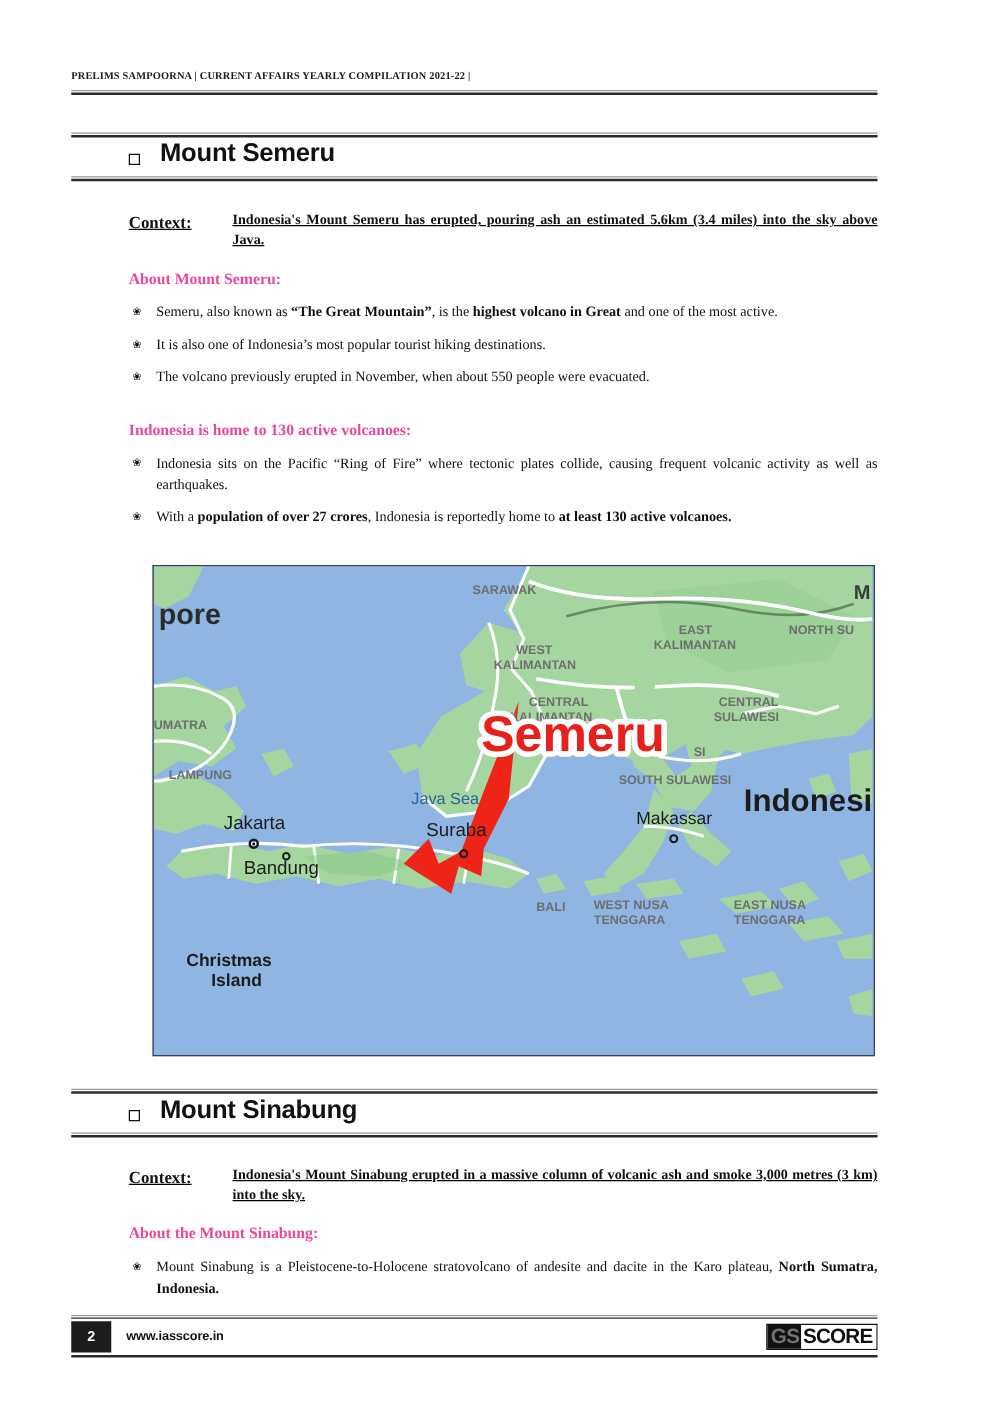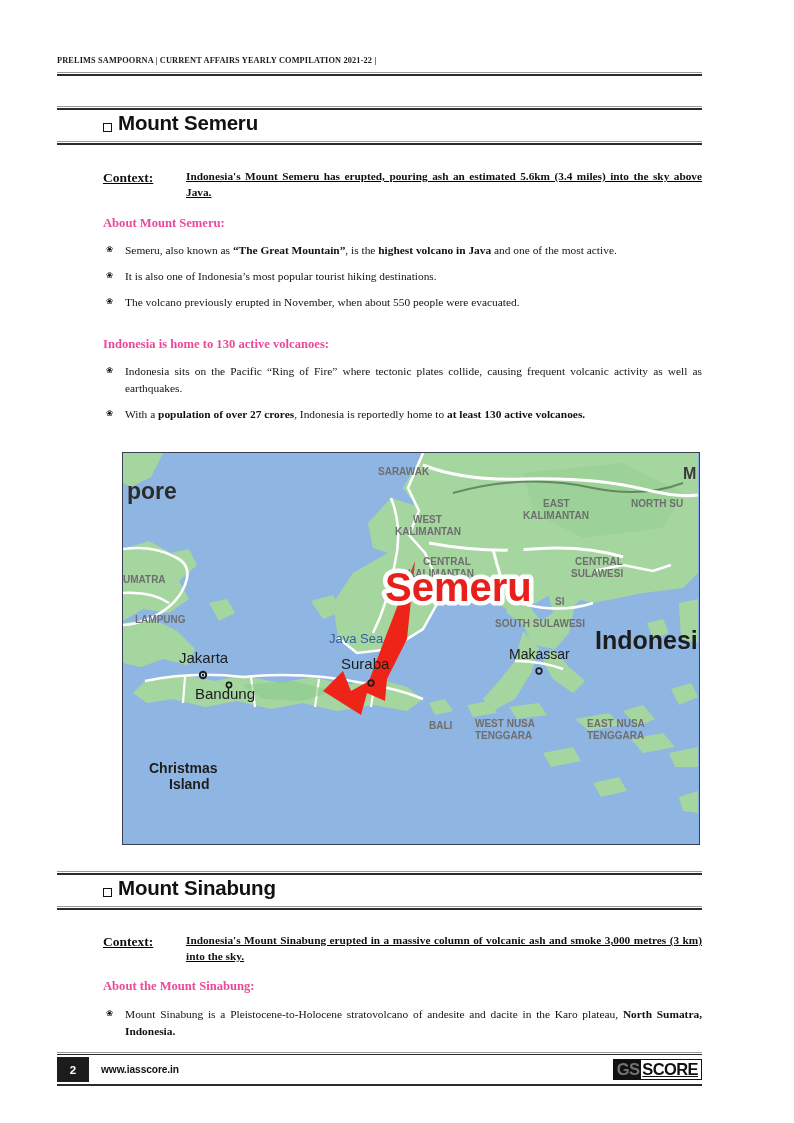--- a/index.html
+++ b/index.html
@@ -92,21 +92,21 @@
     content: "";
     position: absolute; left: 0; top: 2px;
     width: 100%; height: 2px; background: #2b2b2b;
   }
   .section-head .sh-inner {
     position: absolute;
     left: 46px;
     top: 5px;
     display: flex;
     align-items: center;
-    gap: 6px;
+    gap: 16px;
   }
   .sh-marker {
     width: 7px;
     height: 7px;
     border: 1.2px solid #111;
     background: #fff;
     display: inline-block;
     position: relative;
     top: 4px;
   }
@@ -278,21 +278,20 @@
     background: #fff;
     color: #111;
     font-family: "Liberation Sans", sans-serif;
     font-weight: bold;
     font-size: 16.5px;
     letter-spacing: -0.6px;
     padding: 0 3px 0 1px;
     display: flex;
     align-items: center;
     height: 100%;
-    text-decoration: underline;
   }
   .footer-rule-bottom {
     position: absolute;
     left: 57px;
     top: 1084px;
     width: 645px;
     height: 2px;
     background: #2b2b2b;
   }
 </style>
@@ -318,21 +317,21 @@
   <div class="context-block" style="top:168px;">
     <div class="context-label">Context:</div>
     <div class="context-text">Indonesia's Mount Semeru has erupted, pouring ash an estimated 5.6km (3.4 miles) into the sky above Java.</div>
   </div>
 
   <div class="sub-head" style="top:216px;">About Mount Semeru:</div>
 
   <div class="bullet-list" style="top:242px;">
     <div class="bullet-item">
       <span class="bullet-glyph">❀</span>
-      <span class="bullet-text">Semeru, also known as <b>“The Great Mountain”</b>, is the <b>highest volcano in Java</b> and one of the most active.</span>
+      <span class="bullet-text">Semeru, also known as <b>“The Great Mountain”</b>, is the <b>highest volcano in Great</b> and one of the most active.</span>
     </div>
     <div class="bullet-item">
       <span class="bullet-glyph">❀</span>
       <span class="bullet-text">It is also one of Indonesia’s most popular tourist hiking destinations.</span>
     </div>
     <div class="bullet-item">
       <span class="bullet-glyph">❀</span>
       <span class="bullet-text">The volcano previously erupted in November, when about 550 people were evacuated.</span>
     </div>
   </div>

